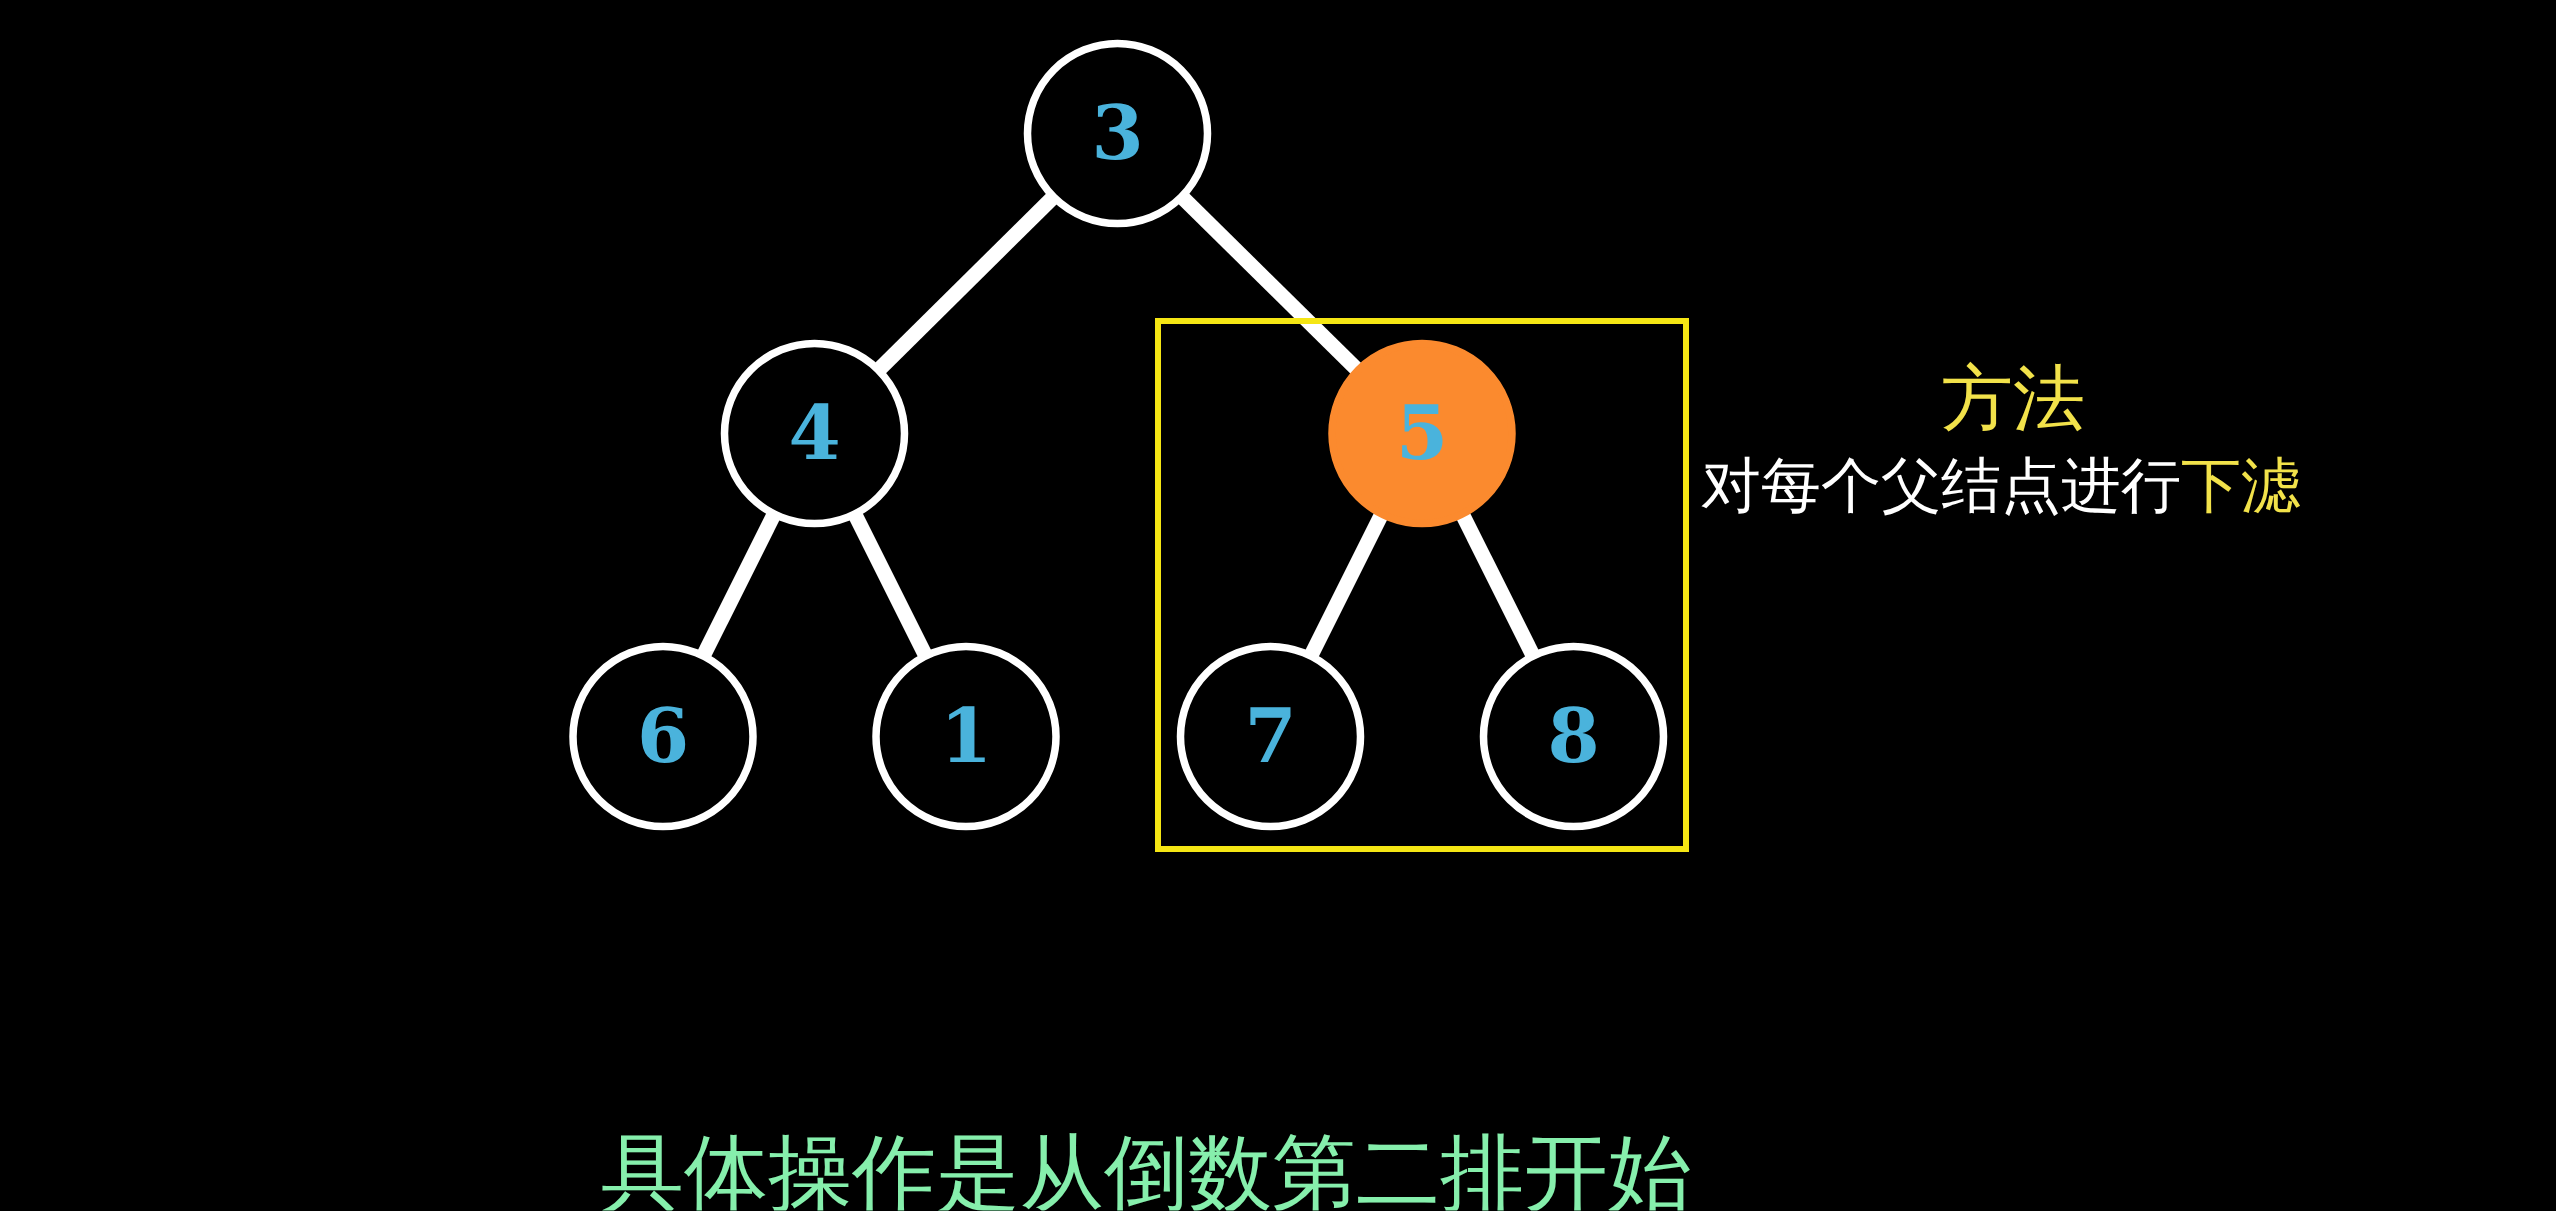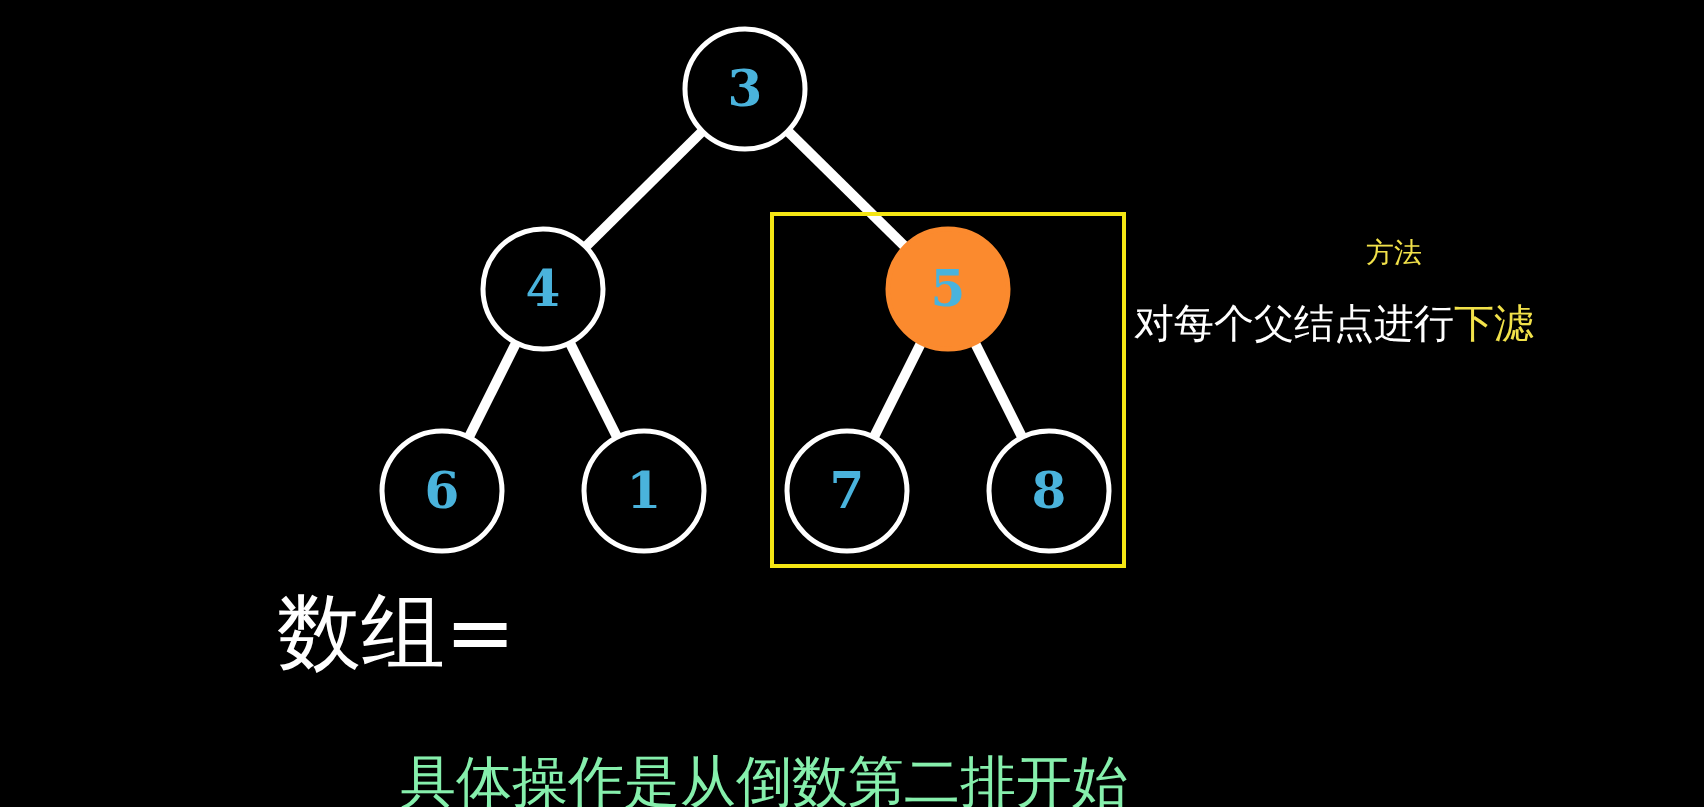--- a/index.html
+++ b/index.html
@@ -1,22 +1,22 @@
 <!DOCTYPE html>
 <html><head>
   <meta charset="utf-8">
   <style>
     html, body { margin: 0; padding: 0; background: #000; }
     body { width: 1704px; height: 807px; position: relative; overflow: hidden;
            font-family: "DejaVu Serif", serif; }
     svg.tree { position: absolute; left: 0; top: 0; }
     .node-label { font-family: "DejaVu Serif", "Liberation Serif", serif; font-weight: bold;
                   font-size: 50px; fill: #4ab3dc; }
-    .method-title { position: absolute; left: 1294px; top: 234px; width: 200px; text-align: center;
-                    color: #f2e24a; font-family: "DejaVu Sans", sans-serif; font-size: 28px; }
+    .method-title { position: absolute; left: 1294px; top: 234px; width: 200px; 
+                    color: #f2e24a; font-family: "DejaVu Sans", sans-serif; font-size: 48px; }
     .method-desc { position: absolute; left: 1134px; top: 296px; width: 520px; text-align: left;
                    color: #ffffff; font-family: "DejaVu Sans", sans-serif; font-size: 40px; white-space: nowrap; }
     .method-desc .hl { color: #f2e24a; }
     .array-line { position: absolute; left: 277px; top: 578px; height: 110px; white-space: nowrap;
                   display: flex; align-items: center; }
     .array-label { color: #fff; font-family: "DejaVu Sans", sans-serif; font-size: 84px; }
     .array-values { color: #ffee00; font-family: "Liberation Serif", serif; font-size: 96px; margin-left: 22px; }
     .caption { position: absolute; left: 400px; top: 745px; width: 700px; text-align: center;
                color: #86efac; font-family: "DejaVu Sans", sans-serif; font-size: 56px; white-space: nowrap; }
   </style>
@@ -62,16 +62,15 @@
         <circle cx="1049" cy="491" r="60" fill="#000000" stroke="#ffffff" stroke-width="5"></circle>
         <text x="1049" y="508" text-anchor="middle" class="node-label" fill="#4ab3dc">8</text>
       </g>
     </g>
 </svg>
 
 <div class="method-title">方法</div>
 <div class="method-desc"><span>对每个父结点进行</span><span class="hl">下滤</span></div>
 
 <div class="array-line">
-  <span class="array-label">数组=</span>
 </div>
 
 <div class="caption">具体操作是从倒数第二排开始</div>
 
 </body></html>

